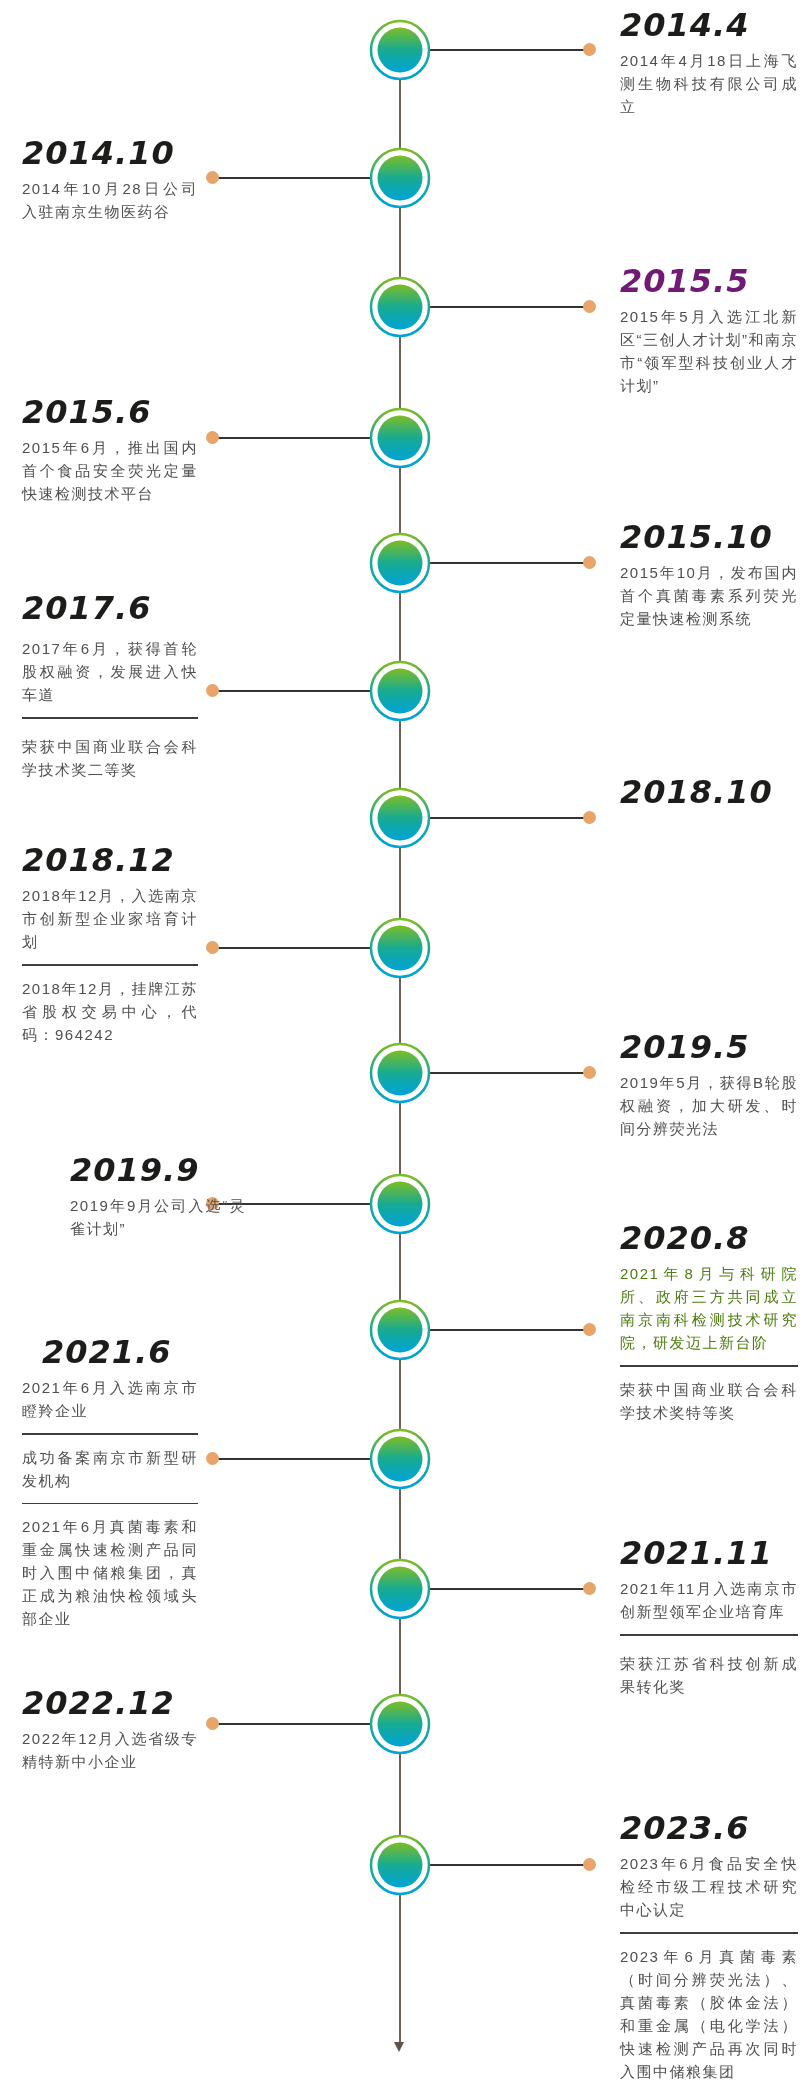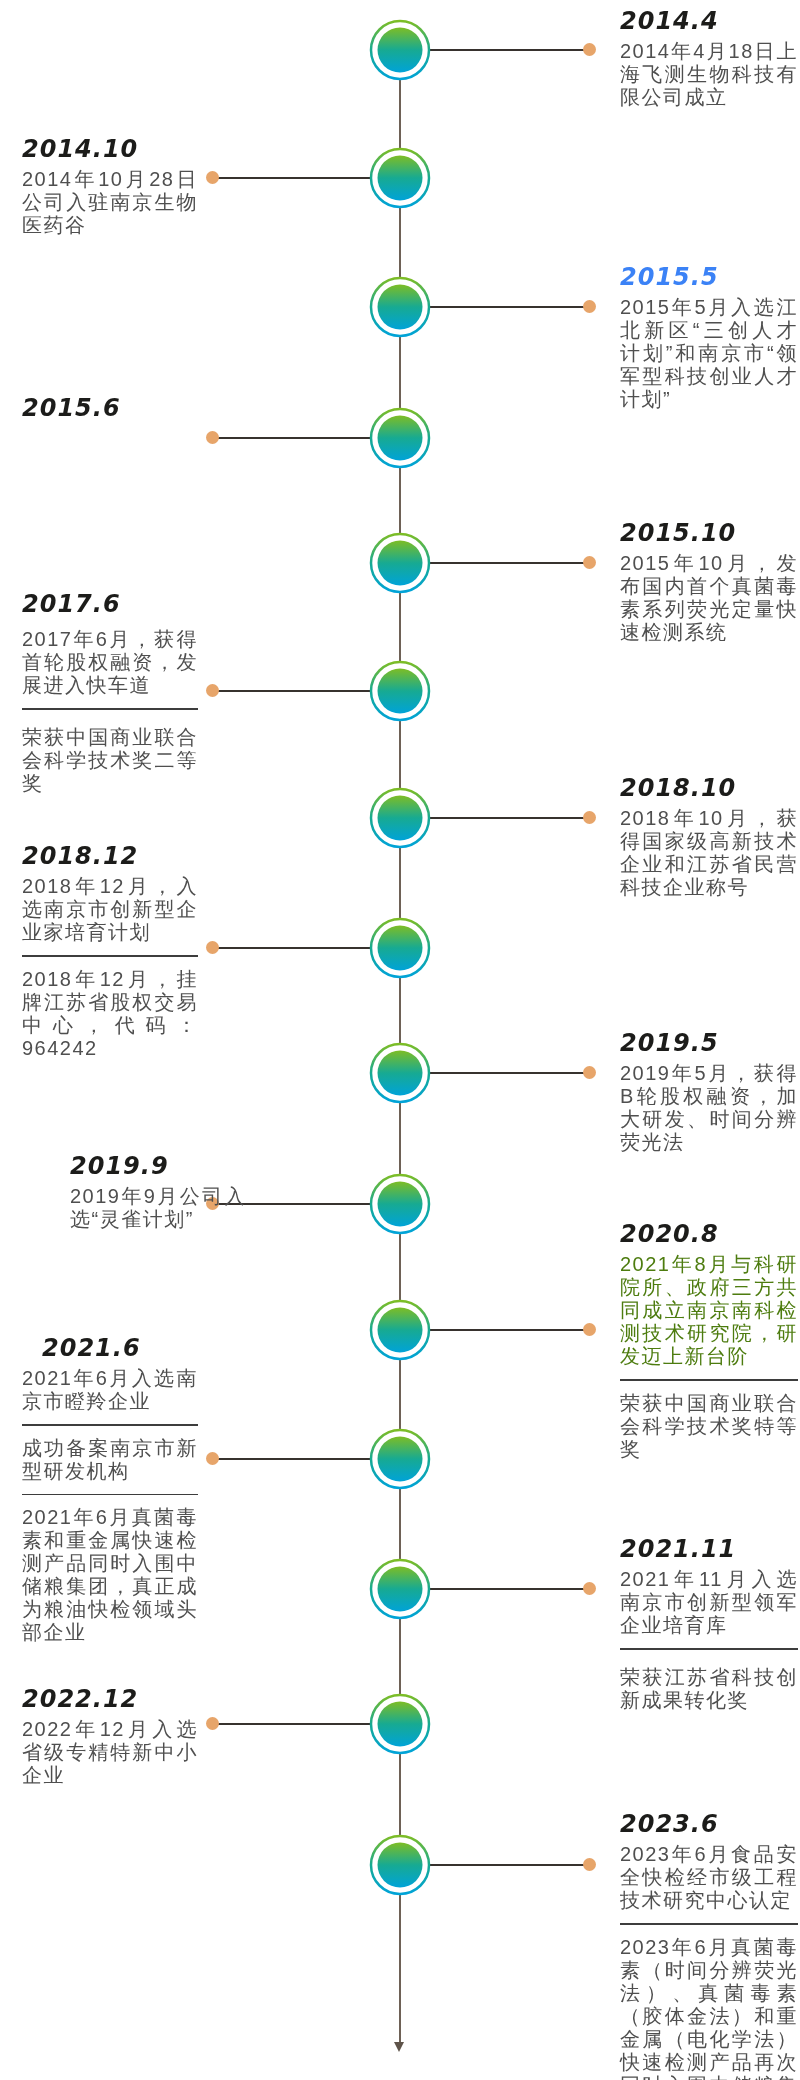--- a/index.html
+++ b/index.html
@@ -12,24 +12,24 @@
     position:absolute;width:0;height:0;z-index:1;
     border-left:5px solid transparent;border-right:5px solid transparent;
     border-top:10px solid #5e5349;
   }
   .node{position:absolute;width:64px;height:64px;z-index:3;}
   .connector{position:absolute;height:2px;background:#37322e;z-index:2;}
   .dot{position:absolute;width:13px;height:13px;border-radius:50%;background:#e7a56a;z-index:2;}
   .entry{position:absolute;z-index:4;}
   .entry .date{
     font-family:"DejaVu Sans",sans-serif;font-style:italic;font-weight:bold;
-    font-size:24px;line-height:1.1;color:#1c1c1a;letter-spacing:1px;margin:0 0 6px 0;
+    font-size:32px;line-height:1.1;color:#1c1c1a;letter-spacing:1px;margin:0 0 6px 0;
   }
   .entry p.para{
-    margin:0;font-size:20px;line-height:23px;color:#4f4f4f;
+    margin:0;font-size:15px;line-height:23px;color:#4f4f4f;
     letter-spacing:1.5px;text-align:justify;
   }
   .entry .divider{height:1.5px;background:#3d3d3d;margin:11px 0;}
   .entry.left{left:22px;width:176px;}
   .entry.right{left:620px;width:178px;}
 </style>
 </head>
 <body>
 
 <div class="canvas">
@@ -65,31 +65,32 @@
         <div class="date" style="color: rgb(28, 28, 26);">2014.10</div>
         <p class="para" style="color: rgb(79, 79, 79);">2014年10月28日公司入驻南京生物医药谷</p>
       </div>
       <svg class="node" viewBox="0 0 64 64" style="left: 368px; top: 275px;">
         <circle cx="32" cy="32" r="29" fill="#ffffff" stroke="url(#nodeGrad)" stroke-width="2.5"></circle>
         <circle cx="32" cy="32" r="22.5" fill="url(#nodeGrad)"></circle>
       </svg>
       <div class="connector" style="top: 306px; background: rgb(55, 50, 46); left: 400px; width: 184px;"></div>
       <div class="dot" style="top: 300px; background: rgb(231, 165, 106); left: 583px;"></div>
       <div class="entry right" style="top: 264px;">
-        <div class="date" style="color: #3b82f6;">2015.5</div>
+        <div class="date" style="color: #701a75;">2015.5</div>
         <p class="para" style="color: rgb(79, 79, 79);">2015年5月入选江北新区“三创人才计划”和南京市“领军型科技创业人才计划”</p>
       </div>
       <svg class="node" viewBox="0 0 64 64" style="left: 368px; top: 406px;">
         <circle cx="32" cy="32" r="29" fill="#ffffff" stroke="url(#nodeGrad)" stroke-width="2.5"></circle>
         <circle cx="32" cy="32" r="22.5" fill="url(#nodeGrad)"></circle>
       </svg>
       <div class="connector" style="top: 437px; background: rgb(55, 50, 46); left: 218px; width: 182px;"></div>
       <div class="dot" style="top: 431px; background: rgb(231, 165, 106); left: 206px;"></div>
       <div class="entry left" style="top: 395px;">
         <div class="date" style="color: rgb(28, 28, 26);">2015.6</div>
+        <p class="para" style="color: rgb(79, 79, 79);">2015年6月，推出国内首个食品安全荧光定量快速检测技术平台</p>
       </div>
       <svg class="node" viewBox="0 0 64 64" style="left: 368px; top: 531px;">
         <circle cx="32" cy="32" r="29" fill="#ffffff" stroke="url(#nodeGrad)" stroke-width="2.5"></circle>
         <circle cx="32" cy="32" r="22.5" fill="url(#nodeGrad)"></circle>
       </svg>
       <div class="connector" style="top: 562px; background: rgb(55, 50, 46); left: 400px; width: 184px;"></div>
       <div class="dot" style="top: 556px; background: rgb(231, 165, 106); left: 583px;"></div>
       <div class="entry right" style="top: 520px;">
         <div class="date" style="color: rgb(28, 28, 26);">2015.10</div>
         <p class="para" style="color: rgb(79, 79, 79);">2015年10月，发布国内首个真菌毒素系列荧光定量快速检测系统</p>
@@ -107,21 +108,20 @@
         <p class="para" style="color: rgb(79, 79, 79); margin-top: 16px;">荣获中国商业联合会科学技术奖二等奖</p>
       </div>
       <svg class="node" viewBox="0 0 64 64" style="left: 368px; top: 786px;">
         <circle cx="32" cy="32" r="29" fill="#ffffff" stroke="url(#nodeGrad)" stroke-width="2.5"></circle>
         <circle cx="32" cy="32" r="22.5" fill="url(#nodeGrad)"></circle>
       </svg>
       <div class="connector" style="top: 817px; background: rgb(55, 50, 46); left: 400px; width: 184px;"></div>
       <div class="dot" style="top: 811px; background: rgb(231, 165, 106); left: 583px;"></div>
       <div class="entry right" style="top: 775px;">
         <div class="date" style="color: rgb(28, 28, 26);">2018.10</div>
-        <p class="para" style="color: rgb(79, 79, 79);">2018年10月，获得国家级高新技术企业和江苏省民营科技企业称号</p>
       </div>
       <svg class="node" viewBox="0 0 64 64" style="left: 368px; top: 916px;">
         <circle cx="32" cy="32" r="29" fill="#ffffff" stroke="url(#nodeGrad)" stroke-width="2.5"></circle>
         <circle cx="32" cy="32" r="22.5" fill="url(#nodeGrad)"></circle>
       </svg>
       <div class="connector" style="top: 947px; background: rgb(55, 50, 46); left: 218px; width: 182px;"></div>
       <div class="dot" style="top: 941px; background: rgb(231, 165, 106); left: 206px;"></div>
       <div class="entry left" style="top: 843px;">
         <div class="date" style="color: rgb(28, 28, 26);">2018.12</div>
         <p class="para" style="color: rgb(79, 79, 79);">2018年12月，入选南京市创新型企业家培育计划</p>

